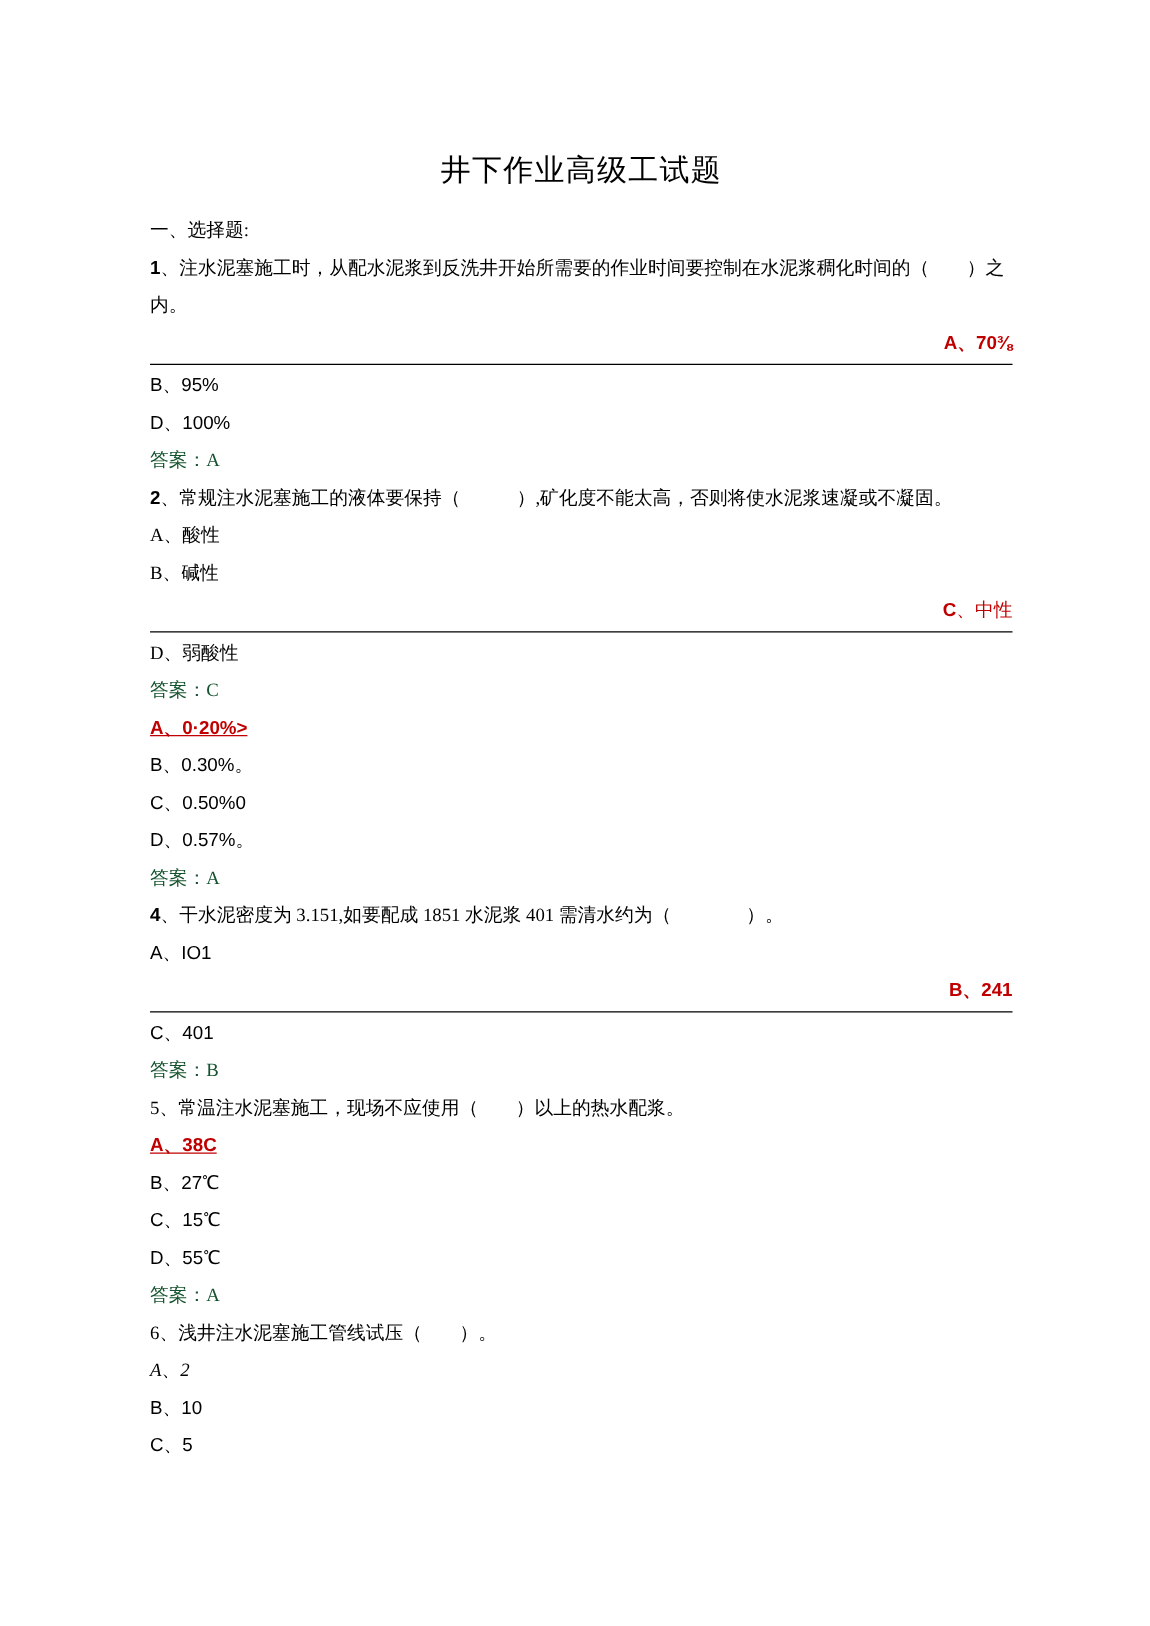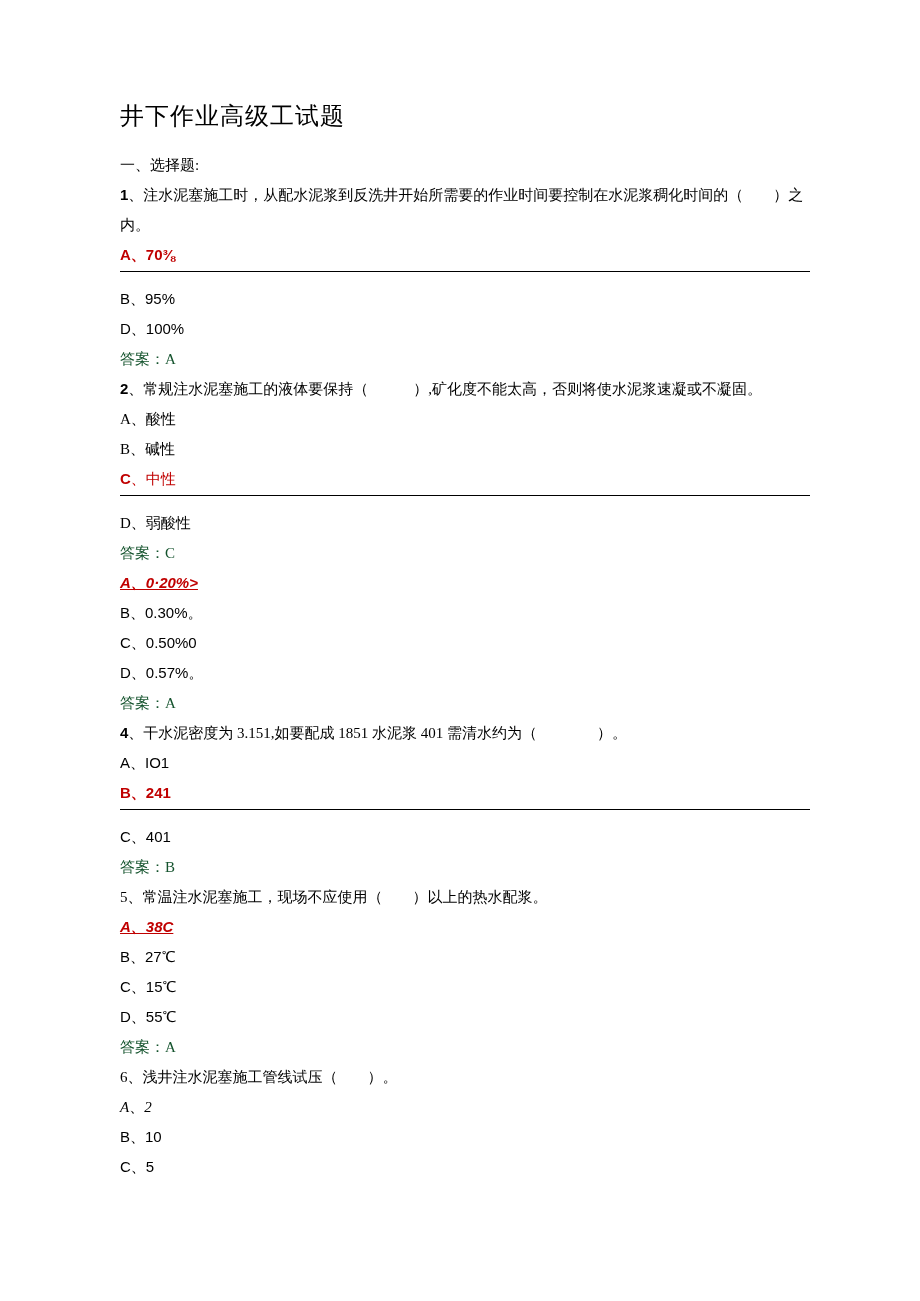--- a/index.html
+++ b/index.html
@@ -6,25 +6,26 @@
     margin: 0;
     padding: 0;
     font-family: "SimSun", "宋体", serif;
     background: #fff;
     width: 920px;
   }
   .page {
     padding: 100px 110px 60px 120px;
   }
   .title {
-    text-align: left;
+    text-align: center;
     font-size: 24px;
     font-family: Liberation Sans, sans-serif;
     margin-bottom: 18px;
     letter-spacing: 1px;
+    margin-top: 20px;
   }
   .line {
     font-size: 15px;
     line-height: 2.0;
     font-family: "SimSun", "宋体", serif;
   }
   .arial {
     font-family: Arial, "Helvetica", sans-serif;
   }
   .bold {
@@ -33,25 +34,25 @@
   .red {
     color: #c00000;
   }
   .blue {
     color: #14532d;
   }
   .underline-row {
     border-bottom: 1px solid #000;
     display: block;
     padding-bottom: 1px;
-    margin-bottom: 12px;
+    margin-bottom: 2px;
+    text-align: right;
   }
   .underline-text {
     text-decoration: underline;
-    font-style: italic;
   }
   .italic {
     font-style: italic;
   }
 </style>
 </head>
 <body>
 
 <div class="page">
   <div class="title">井下作业高级工试题</div>

